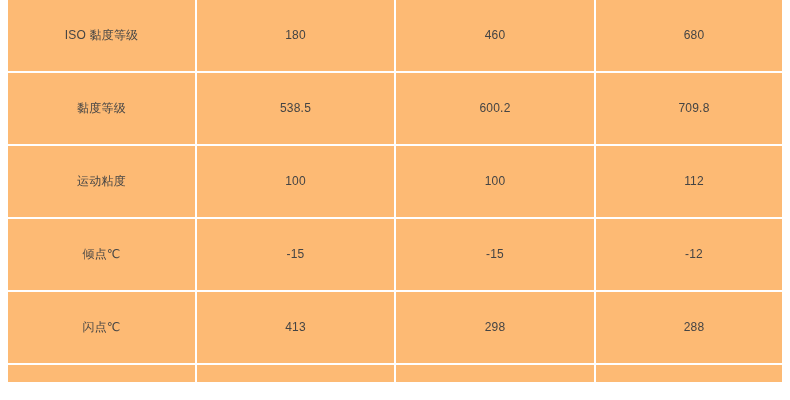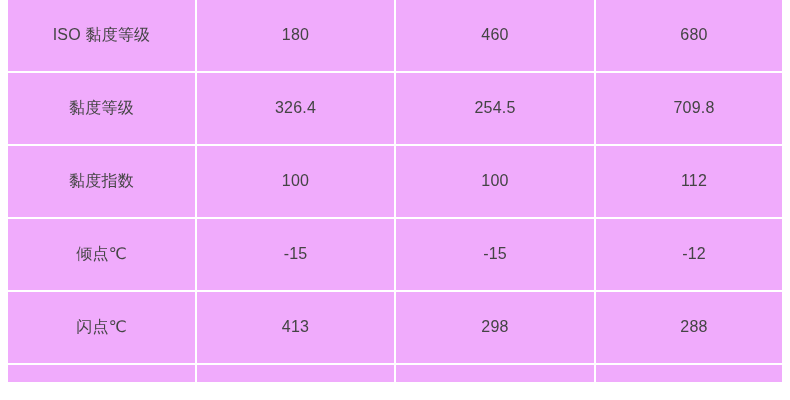--- a/index.html
+++ b/index.html
@@ -42,27 +42,27 @@
     table-layout: fixed;
     background: transparent;
   }
 
   table.spec-table col.c-label { width: 187px; }
   table.spec-table col.c-v1    { width: 197px; }
   table.spec-table col.c-v2    { width: 198px; }
   table.spec-table col.c-v3    { width: 196px; }
 
   table.spec-table td {
-    background: #f0abfc;
+    background: #fdba74;
     height: 71px;
     padding: 0 12px;
     text-align: center;
     vertical-align: middle;
     color: #444444;
-    font-size: 16px;
+    font-size: 12px;
     line-height: 1.3;
     letter-spacing: 0.2px;
     overflow: hidden;
     white-space: nowrap;
   }
 
   table.spec-table td.label-cell {
     color: #454545;
   }
 
@@ -85,26 +85,26 @@
       </colgroup>
       <tbody>
         <tr>
           <td class="label-cell">ISO 黏度等级</td>
           <td>180</td>
           <td>460</td>
           <td>680</td>
         </tr>
         <tr>
           <td class="label-cell">黏度等级</td>
-          <td>326.4</td>
-          <td>254.5</td>
+          <td>538.5</td>
+          <td>600.2</td>
           <td>709.8</td>
         </tr>
         <tr>
-          <td class="label-cell">黏度指数</td>
+          <td class="label-cell">运动粘度</td>
           <td>100</td>
           <td>100</td>
           <td>112</td>
         </tr>
         <tr>
           <td class="label-cell">倾点℃</td>
           <td>-15</td>
           <td>-15</td>
           <td>-12</td>
         </tr>

